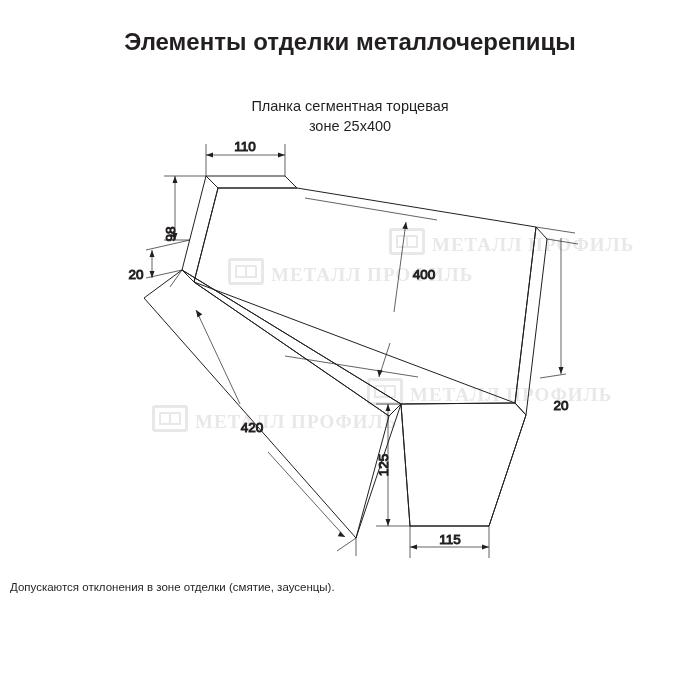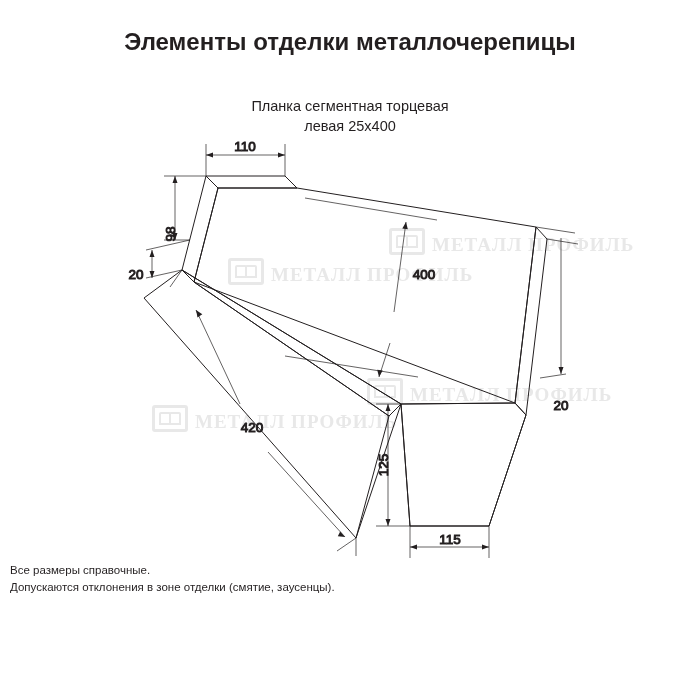--- a/index.html
+++ b/index.html
@@ -110,21 +110,21 @@
 </style>
 </head>
 <body>
 
 <div class="page">
 
   <div class="title">Элементы отделки металлочерепицы</div>
 
   <div class="subtitle">
     <div>Планка сегментная торцевая</div>
-    <div>левая 25х400</div>
+    <div>зоне 25х400</div>
   </div>
 
   <div class="wm wm1"><span class="mark"></span><span>МЕТАЛЛ ПРОФИЛЬ</span></div>
   <div class="wm wm2"><span class="mark"></span><span>МЕТАЛЛ ПРОФИЛЬ</span></div>
   <div class="wm wm3"><span class="mark"></span><span>МЕТАЛЛ ПРОФИЛЬ</span></div>
   <div class="wm wm4"><span class="mark"></span><span>МЕТАЛЛ ПРОФИЛЬ</span></div>
 
   <svg class="drawing" viewBox="0 0 700 700">
     <g fill="none" stroke="#231f20" stroke-width="1" stroke-linejoin="miter" stroke-linecap="butt">
 
@@ -205,17 +205,16 @@
       <path d="M 489 526 L 489 558" stroke-width="0.7"></path>
       <path d="M 410 547 L 489 547" stroke-width="0.7"></path>
       <path d="M 410 547 L 417 544.5 L 417 549.5 Z" fill="#231f20" stroke="none"></path>
       <path d="M 489 547 L 482 544.5 L 482 549.5 Z" fill="#231f20" stroke="none"></path>
       <text x="450" y="544" font-size="13.5" text-anchor="middle">115</text>
 
     </g>
   </svg>
 
   <div class="footnotes">
-    <div>Все размеры справочные.</div>
     <div>Допускаются отклонения в зоне отделки (смятие, заусенцы).</div>
   </div>
 
 </div>
 
 </body></html>

